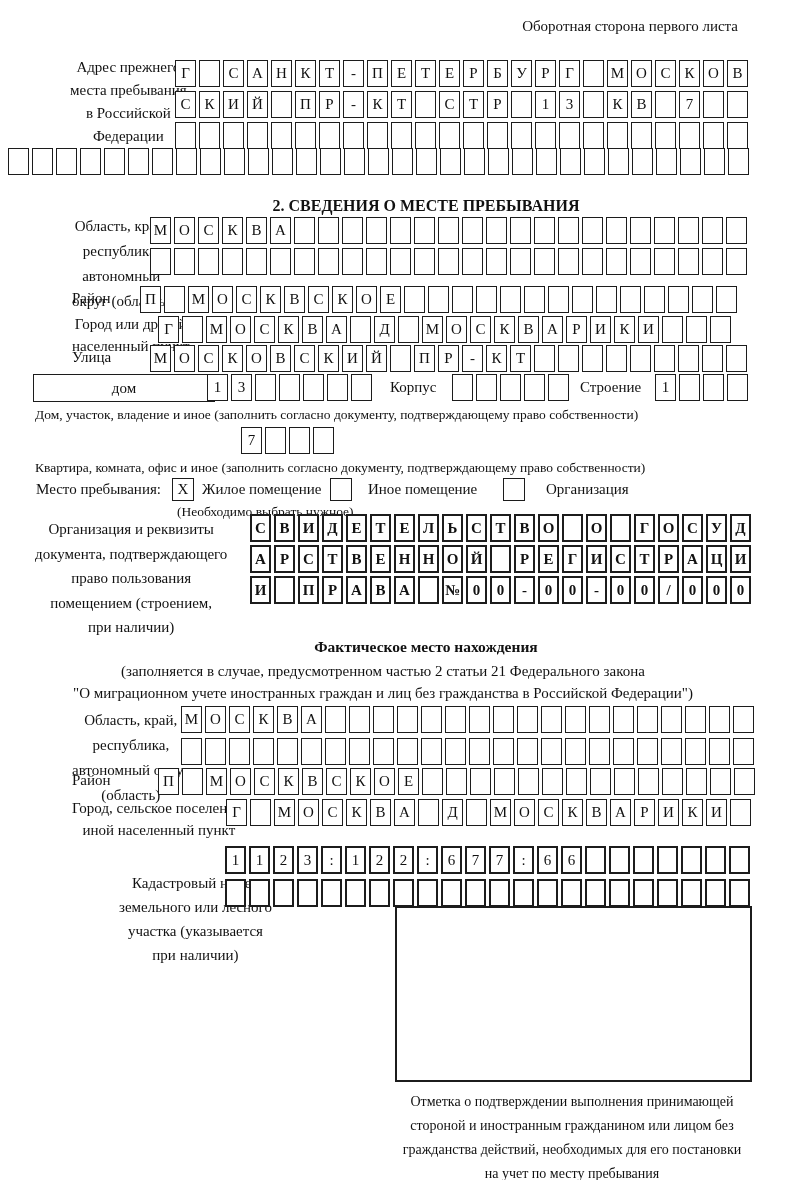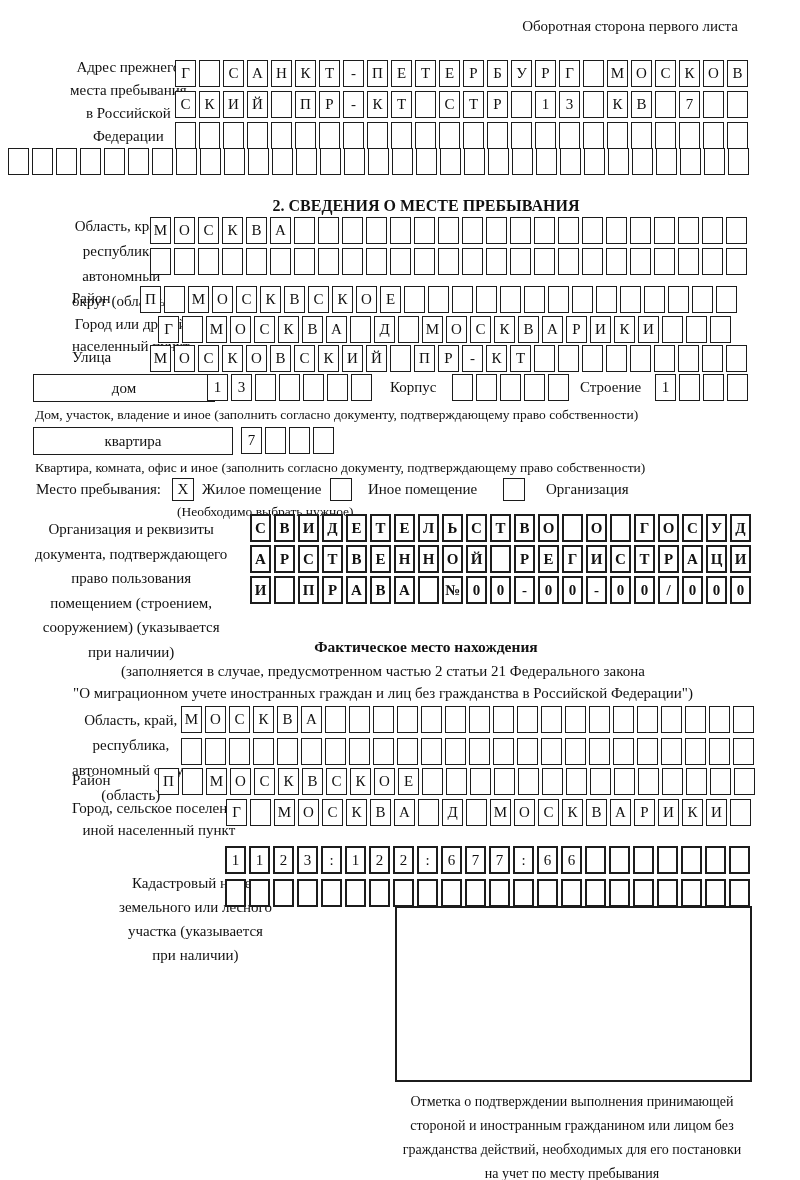--- a/index.html
+++ b/index.html
@@ -332,21 +332,20 @@
     </div>
   <div class="abs inline-lbl" style="left:580px;top:379px;">Строение</div>
   <div class="abs cells" style="left:655px;top:374px;">
       <span class="cell">1</span>
       <span class="cell"></span>
       <span class="cell"></span>
       <span class="cell"></span>
     </div>
   <div class="abs caption" style="left:35px;top:407px;">Дом, участок, владение и иное (заполнить согласно документу, подтверждающему право собственности)</div>
 
-  <div class="abs labelbox" style="left:33px;top:427px;width:200px;">квартира</div>
   <div class="abs cells" style="left:241px;top:427px;">
       <span class="cell">7</span>
       <span class="cell"></span>
       <span class="cell"></span>
       <span class="cell"></span>
     </div>
   <div class="abs caption" style="left:35px;top:460px;">Квартира, комната, офис и иное (заполнить согласно документу, подтверждающему право собственности)</div>
 
   <div class="abs inline-lbl" style="left:36px;top:481px;">Место пребывания:</div>
   <div class="abs checkbox" style="left:172px;top:478px;">X</div>
@@ -355,21 +354,20 @@
   <div class="abs inline-lbl" style="left:368px;top:481px;">Иное помещение</div>
   <div class="abs checkbox" style="left:503px;top:478px;"></div>
   <div class="abs inline-lbl" style="left:546px;top:481px;">Организация</div>
   <div class="abs caption" style="left:177px;top:504px;">(Необходимо выбрать нужное)</div>
 
   <div class="abs lbl" style="left:35px;top:517px;line-height:24.5px;">
       <div>Организация и реквизиты</div>
       <div>документа, подтверждающего</div>
       <div>право пользования</div>
       <div>помещением (строением,</div>
-      <div>сооружением) (указывается</div>
       <div>при наличии)</div>
     </div>
   <div class="abs cells cells-doc" style="left:250px;top:514px;">
       <span class="cell">С</span>
       <span class="cell">В</span>
       <span class="cell">И</span>
       <span class="cell">Д</span>
       <span class="cell">Е</span>
       <span class="cell">Т</span>
       <span class="cell">Е</span>

